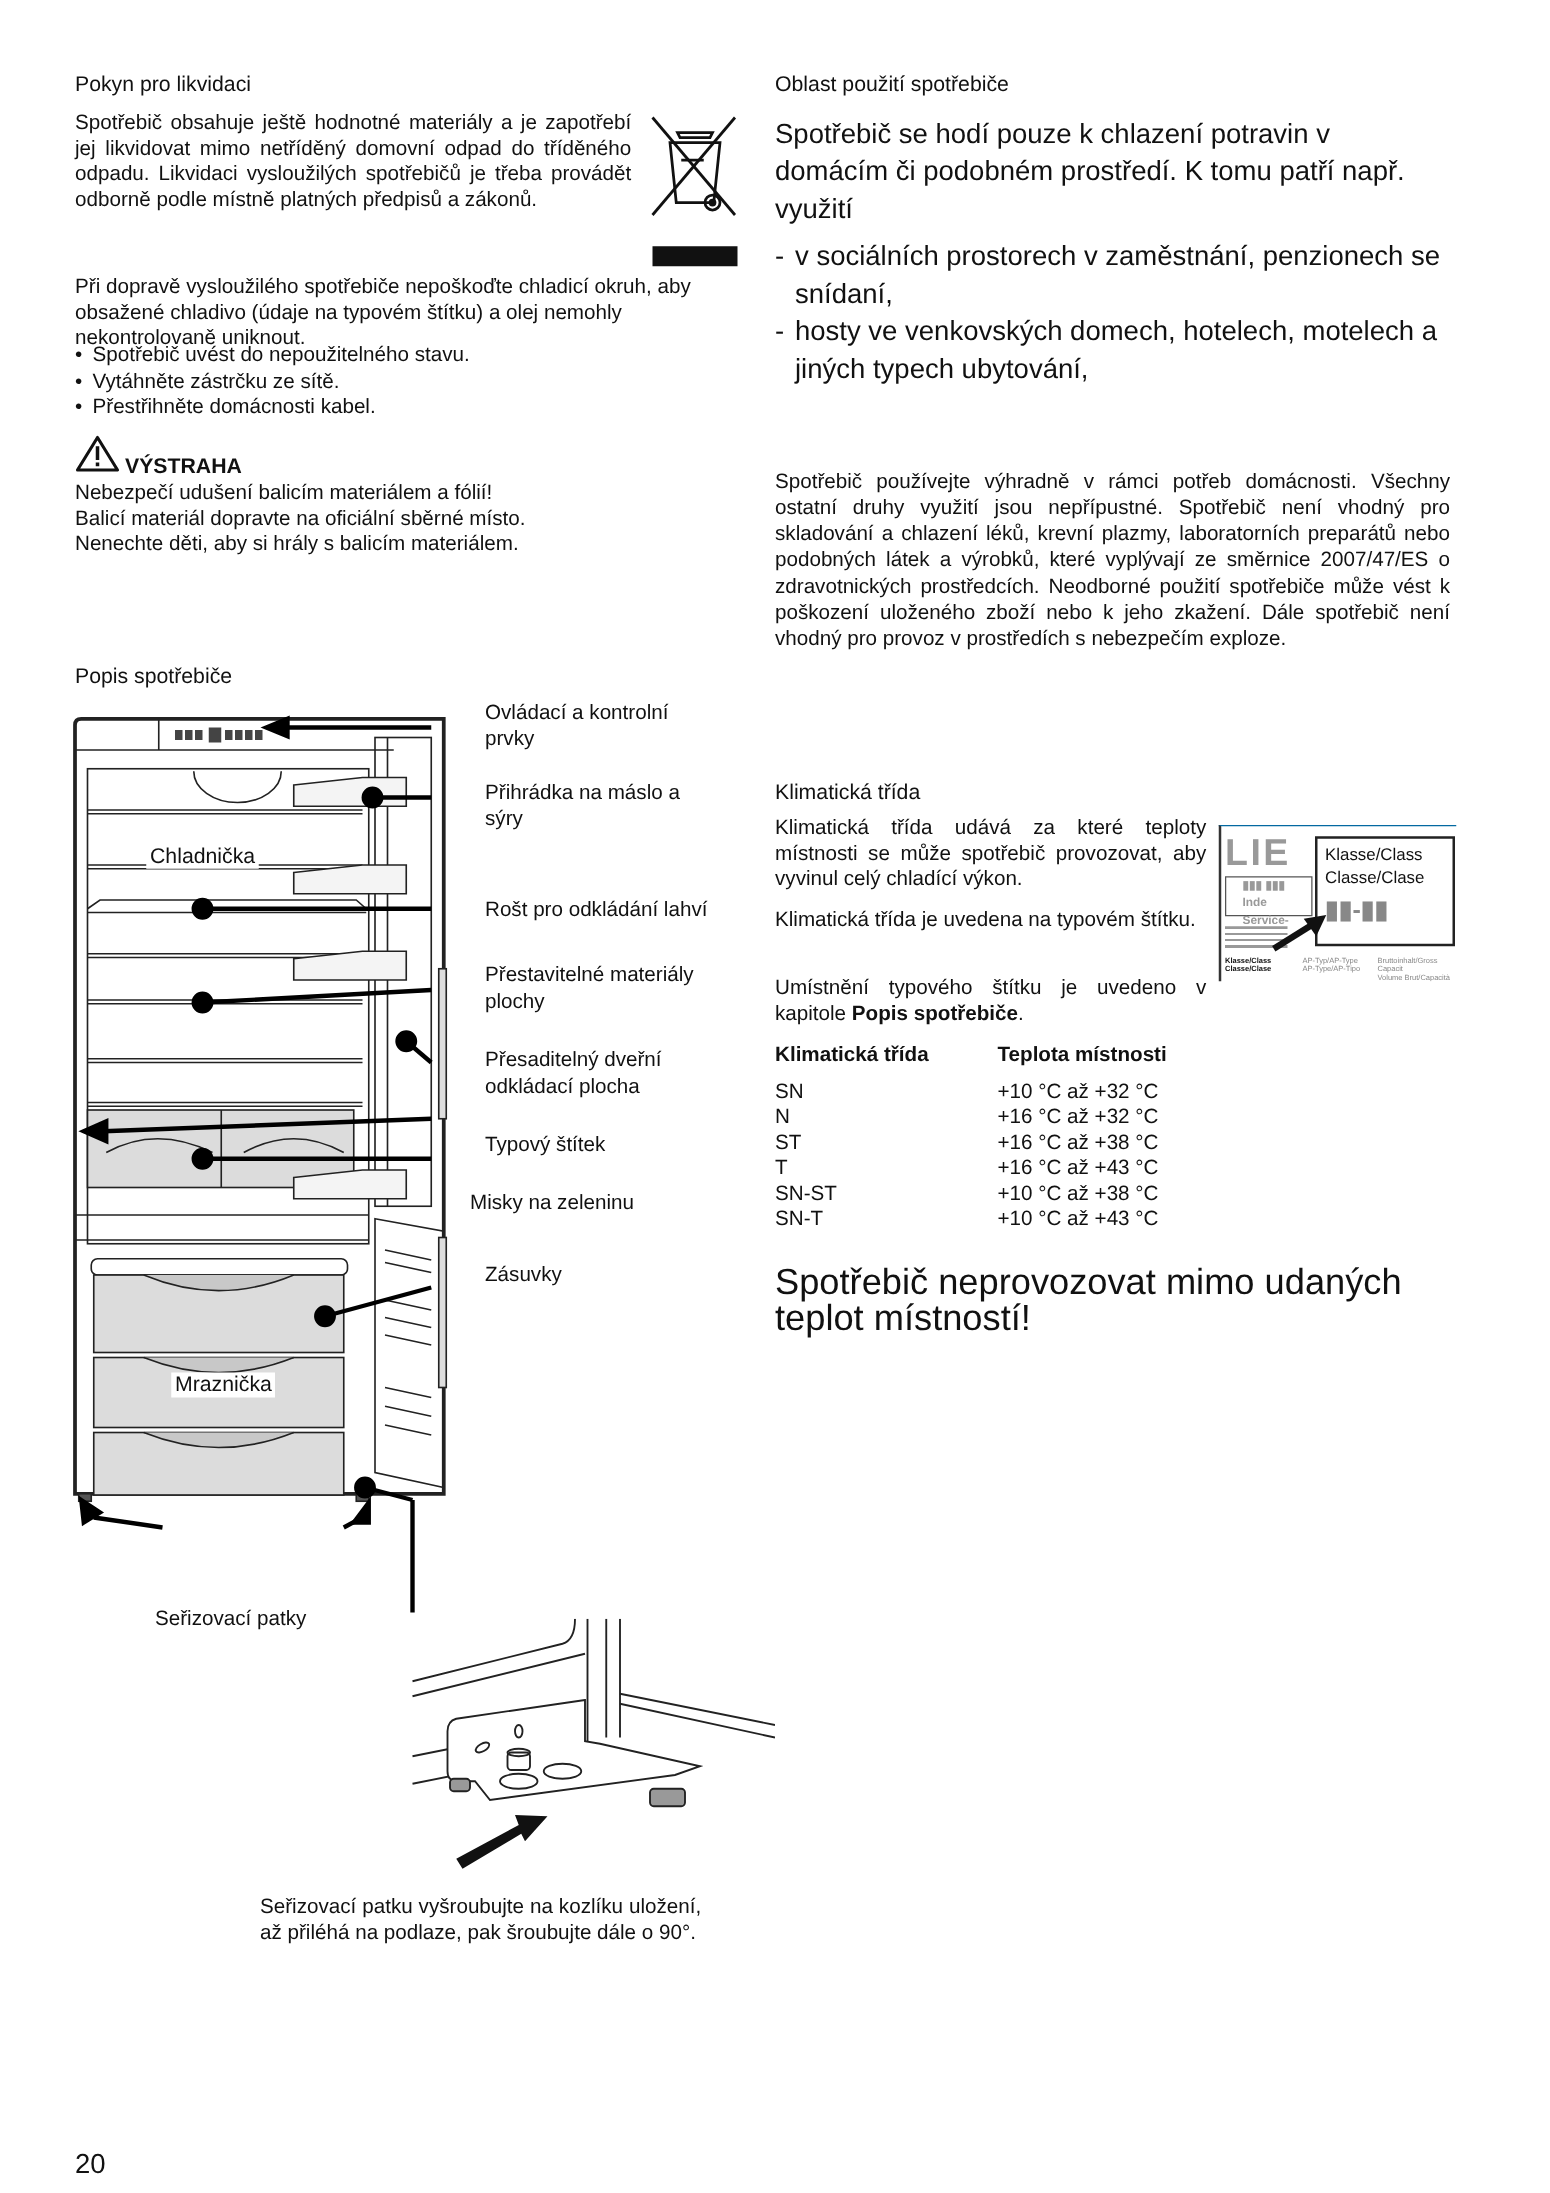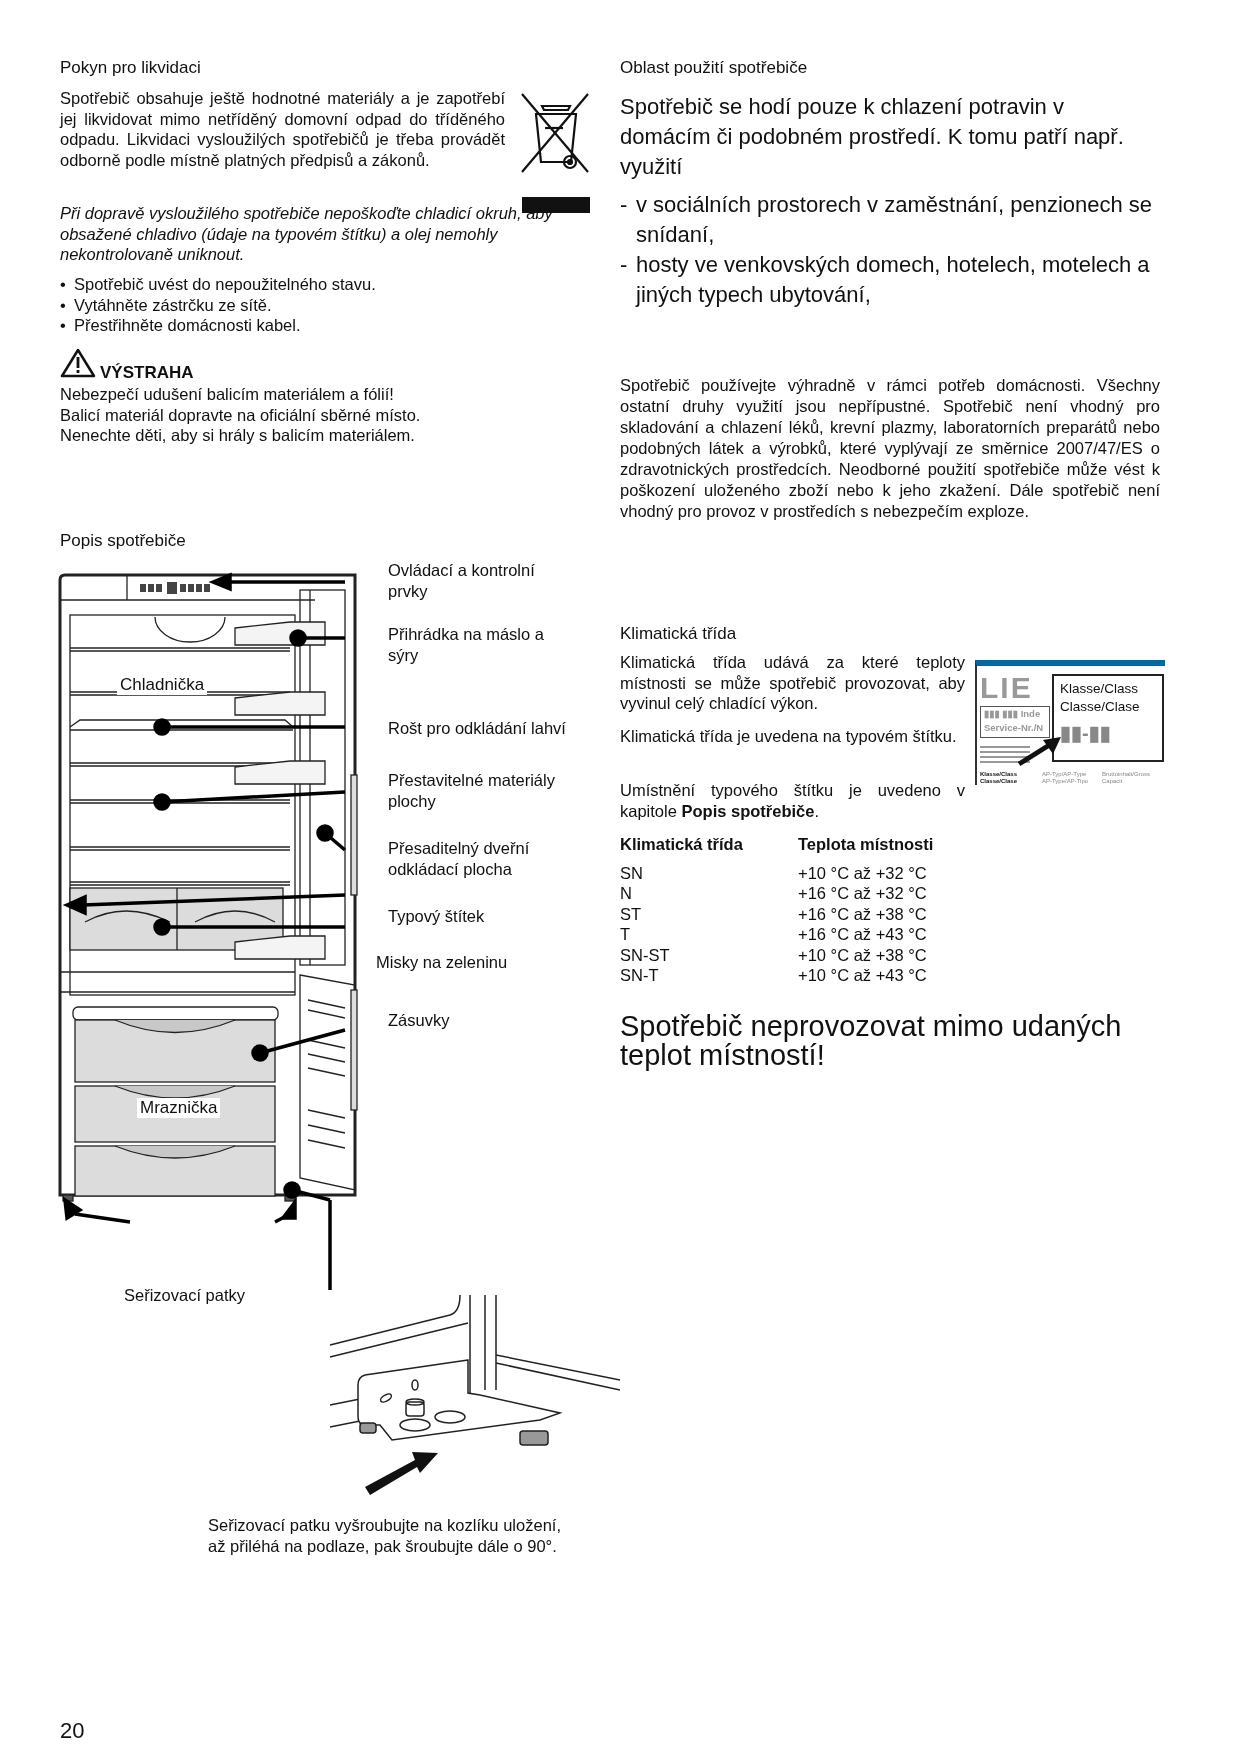--- a/index.html
+++ b/index.html
@@ -40,21 +40,21 @@
       <path d="M25 36 h18"></path>
       <circle cx="50" cy="70" r="6"></circle>
       <circle cx="50" cy="70" r="2" fill="#111"></circle>
       <line x1="2" y1="2" x2="68" y2="80"></line>
       <line x1="68" y1="2" x2="2" y2="80"></line>
     </g>
   </svg>
 </div>
 <div class="abs" style="left:522px; top:197px; width:68px; height:16px; background:#111;"></div>
 
-<div class="abs txt" style="left:60px; top:203px; width:540px;font-style:italic;">Při dopravě vysloužilého spotřebiče nepoškoďte chladicí okruh, aby obsažené chladivo (údaje na typovém štítku) a olej nemohly nekontrolovaně uniknout.</div>
+<div class="abs txt" style="left:60px; top:219px; width:540px;">Při dopravě vysloužilého spotřebiče nepoškoďte chladicí okruh, aby obsažené chladivo (údaje na typovém štítku) a olej nemohly nekontrolovaně uniknout.</div>
 
 <ul class="abs bullets" style="left:60px; top:274px; width:450px;">
   <li>Spotřebič uvést do nepoužitelného stavu.</li>
   <li>Vytáhněte zástrčku ze sítě.</li>
   <li>Přestřihněte domácnosti kabel.</li>
 </ul>
 
 <div class="abs warn-title" style="left:60px; top:348px;">
   <span>
     <svg width="36" height="30" viewBox="0 0 36 30">
@@ -233,23 +233,23 @@
 <div class="abs txt just" style="left:620px; top:375px; width:540px; line-height:21px;">Spotřebič používejte výhradně v rámci potřeb domácnosti. Všechny ostatní druhy využití jsou nepřípustné. Spotřebič není vhodný pro skladování a chlazení léků, krevní plazmy, laboratorních preparátů nebo podobných látek a výrobků, které vyplývají ze směrnice 2007/47/ES o zdravotnických prostředcích. Neodborné použití spotřebiče může vést k poškození uloženého zboží nebo k jeho zkažení. Dále spotřebič není vhodný pro provoz v prostředích s nebezpečím exploze.</div>
 
 <h2 class="abs" style="left:620px; top:620px;">Klimatická třída</h2>
 
 <div class="abs txt just" style="left:620px; top:652px; width:345px;">Klimatická třída udává za které teploty místnosti se může spotřebič provozovat, aby vyvinul celý chladící výkon.</div>
 <div class="abs txt just" style="left:620px; top:726px; width:345px;">Klimatická třída je uvedena na typovém štítku.</div>
 <div class="abs txt just" style="left:620px; top:780px; width:345px;">
   <span>Umístnění typového štítku je uvedeno v kapitole </span><b>Popis spotřebiče</b><span>.</span>
 </div>
 
-<div class="abs" style="left:975px; top:660px; width:190px; height:125px; border-top:6px solid #0369a1; border-left:2px solid #333; overflow:hidden; background:#fff;">
+<div class="abs" style="left:975px; top:660px; width:190px; height:125px; border-top:1px solid #0369a1; border-left:2px solid #333; overflow:hidden; background:#fff;">
   <div class="abs" style="left:3px; top:5px; font-weight:bold; font-size:30px; color:#999; letter-spacing:2px;">LIE</div>
-  <div class="abs" style="left:3px; top:40px; width:70px; height:32px; border:1.5px solid #555; font-size:9.5px; color:#999; padding-left:3px; line-height:14px; font-weight:bold;">
+  <div class="abs" style="left:3px; top:40px; width:70px; height:32px; border:1.5px solid #555; font-size:9.5px; color:#999; padding-left:13px; line-height:14px; font-weight:bold;">
     <div>▮▮▮ ▮▮▮ <span>Inde</span></div>
     <div>Service-Nr./N</div>
   </div>
   <div class="abs" style="left:3px; top:80px; width:50px; height:18px; background:repeating-linear-gradient(#999 0 2px, #fff 2px 5px);"></div>
   <div class="abs" style="left:3px; top:105px; font-size:6px; line-height:7px; font-weight:bold;">
     <div>Klasse/Class</div>
     <div>Classe/Clase</div>
   </div>
   <div class="abs" style="left:65px; top:105px; font-size:6px; line-height:7px; color:#888;">
     <div>AP-Typ/AP-Type</div>

